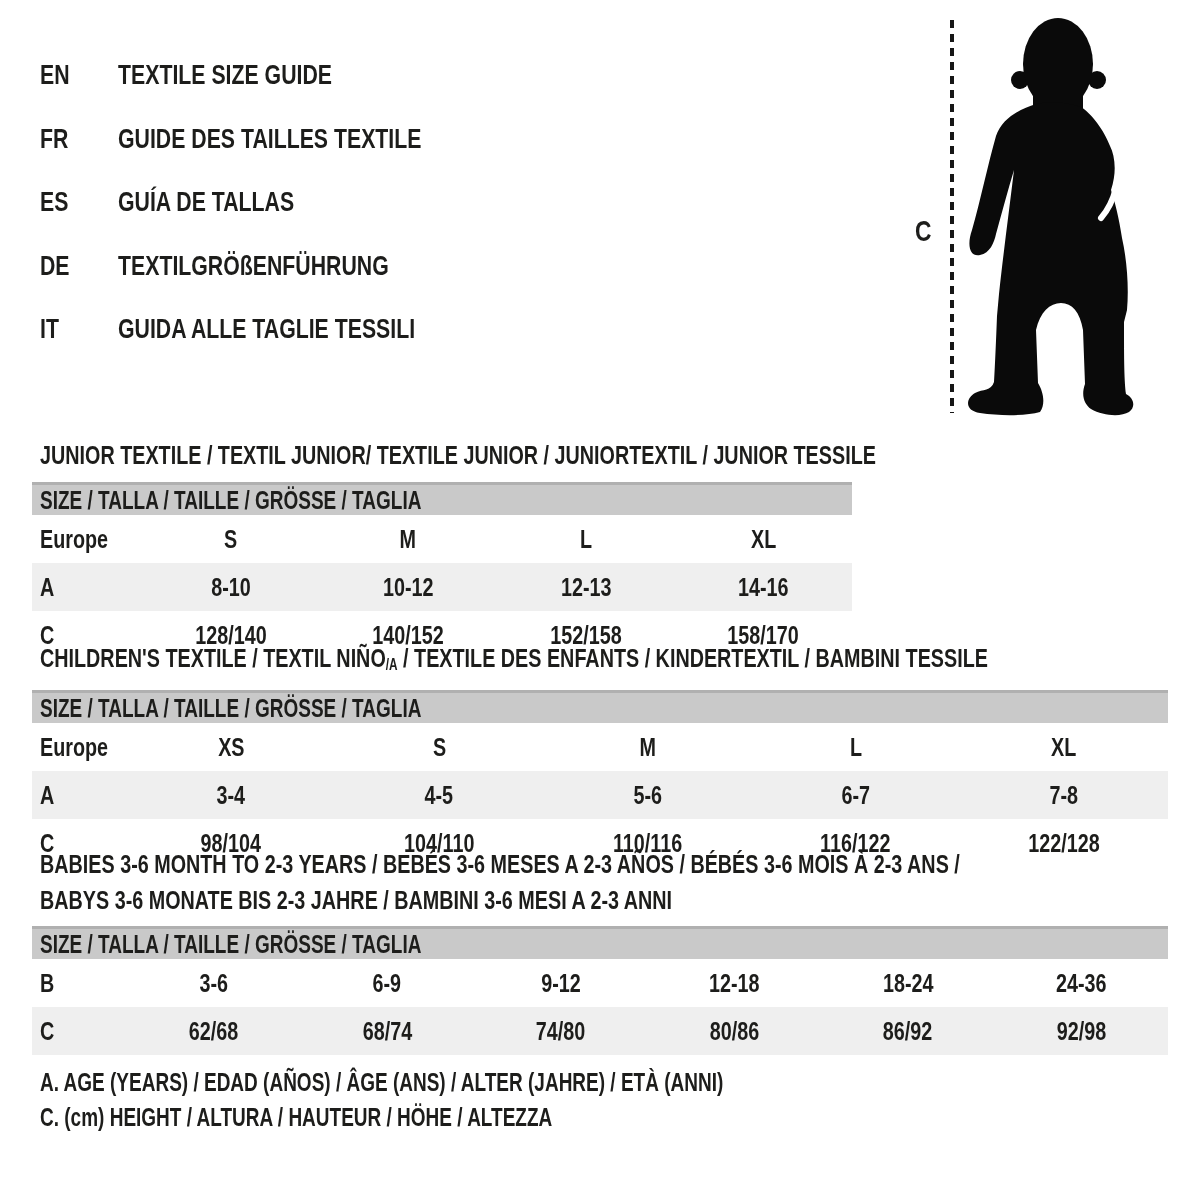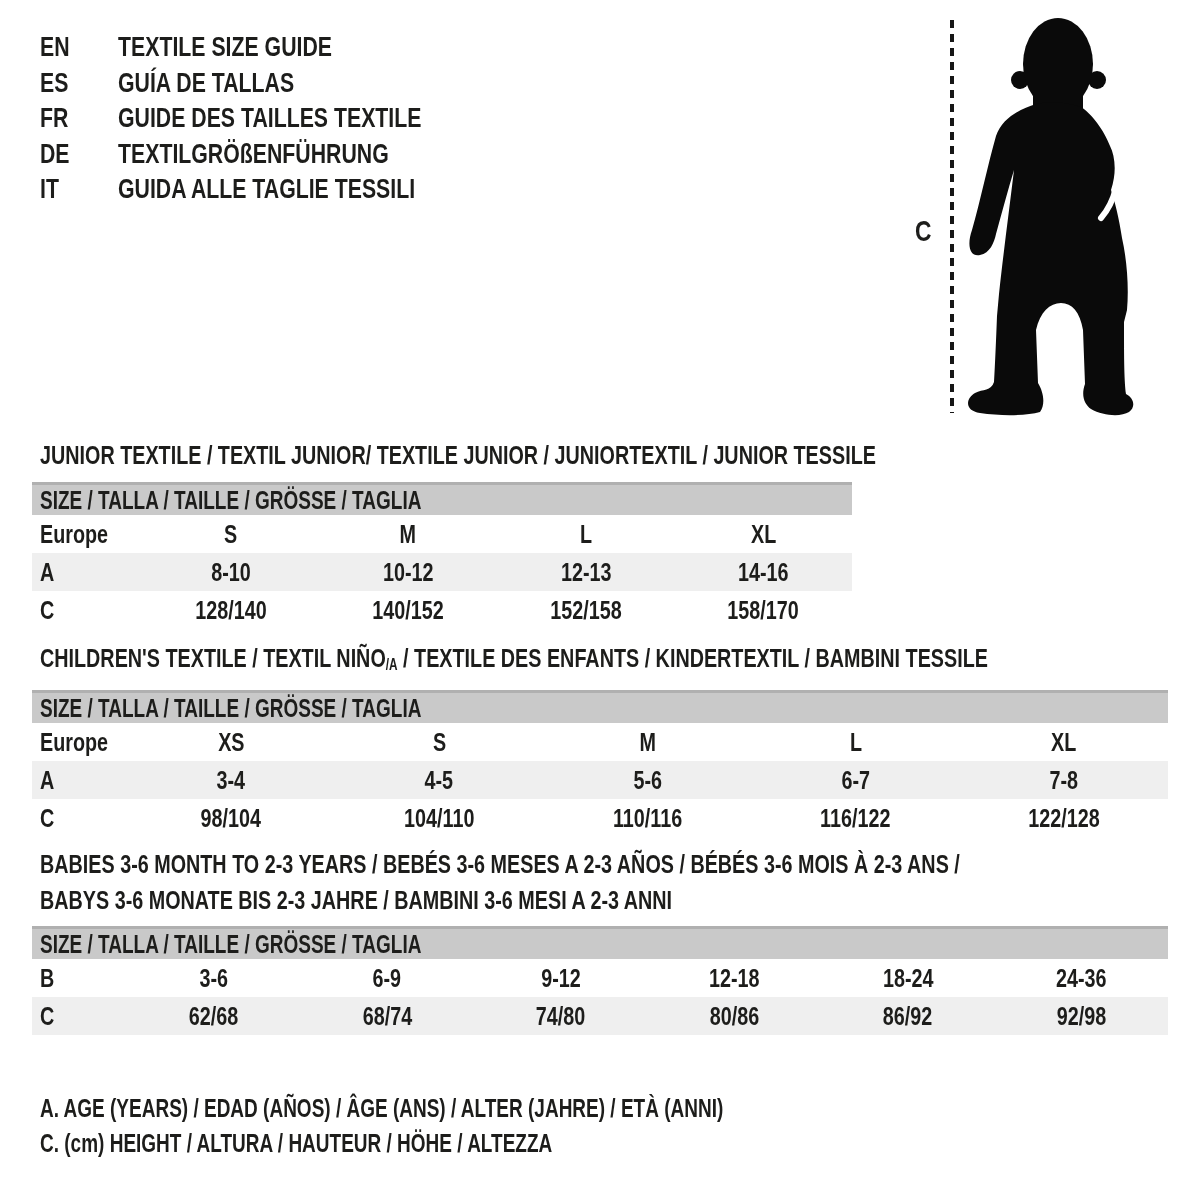--- a/index.html
+++ b/index.html
@@ -7,65 +7,65 @@
     width:1200px;height:1200px;position:relative;overflow:hidden;
     background:#ffffff;color:#1d1d1b;
     font-family:"Liberation Sans",sans-serif;font-weight:bold;
   }
   
   .cx{display:inline-block;transform:scaleX(.76);transform-origin:0 50%;white-space:nowrap;}
   .cxc{transform-origin:50% 50%;}
 
   
   .lang-block{position:absolute;left:40px;top:29px;font-size:28px;line-height:35.5px;}
-  .lang-row{display:flex;}
+  .lang-row{display:flex;margin-top:28px;}
   .lang-code{flex:0 0 78px;width:78px;}
 
   
   .figure-svg{position:absolute;left:930px;top:12px;}
   .c-label{position:absolute;left:915px;top:214px;font-size:30px;}
 
   
   .sec-title{position:absolute;font-size:26px;line-height:26px;white-space:nowrap;}
   #junior-title{left:40px;top:434px;margin-top:8px;}
   #children-title{left:40px;top:645px;}
   #babies-title{left:40px;top:846px;line-height:36px;}
   .sub-seg{font-size:0.6em;position:relative;top:3px;}
 
   
   .size-table{position:absolute;border-collapse:collapse;table-layout:fixed;font-size:26px;}
-  .size-table td{padding:0;text-align:center;height:38px;vertical-align:middle;}
+  .size-table td{padding:0;text-align:center;height:48px;vertical-align:middle;}
   .size-table td.lab{text-align:left;padding-left:8px;}
   .size-table tr.bar td{
     background:#c9c9c9;border-top:3px solid #b0b0b0;height:30px;
     text-align:left;padding-left:8px;font-size:25px;
   }
   .size-table tr.alt td{background:#efefef;}
   #t-junior{left:32px;top:482px;width:820px;}
   #t-children{left:32px;top:690px;width:1136px;}
   #t-babies{left:32px;top:926px;width:1136px;}
 
   
-  .legend{position:absolute;left:40px;top:1091px;font-size:25px;line-height:35px;}
+  .legend{position:absolute;left:40px;top:1065px;font-size:25px;line-height:35px;}
 </style>
 </head>
 <body>
 
 <div class="lang-block">
   <div class="lang-row">
     <span class="lang-code"><span class="cx">EN</span></span>
     <span class="cx">TEXTILE SIZE GUIDE</span>
   </div>
   <div class="lang-row">
+    <span class="lang-code"><span class="cx">FR</span></span>
+    <span class="cx">GUIDE DES TAILLES TEXTILE</span>
+  </div>
+  <div class="lang-row">
     <span class="lang-code"><span class="cx">ES</span></span>
     <span class="cx">GUÍA DE TALLAS</span>
-  </div>
-  <div class="lang-row">
-    <span class="lang-code"><span class="cx">FR</span></span>
-    <span class="cx">GUIDE DES TAILLES TEXTILE</span>
   </div>
   <div class="lang-row">
     <span class="lang-code"><span class="cx">DE</span></span>
     <span class="cx">TEXTILGRÖßENFÜHRUNG</span>
   </div>
   <div class="lang-row">
     <span class="lang-code"><span class="cx">IT</span></span>
     <span class="cx">GUIDA ALLE TAGLIE TESSILI</span>
   </div>
 </div>

